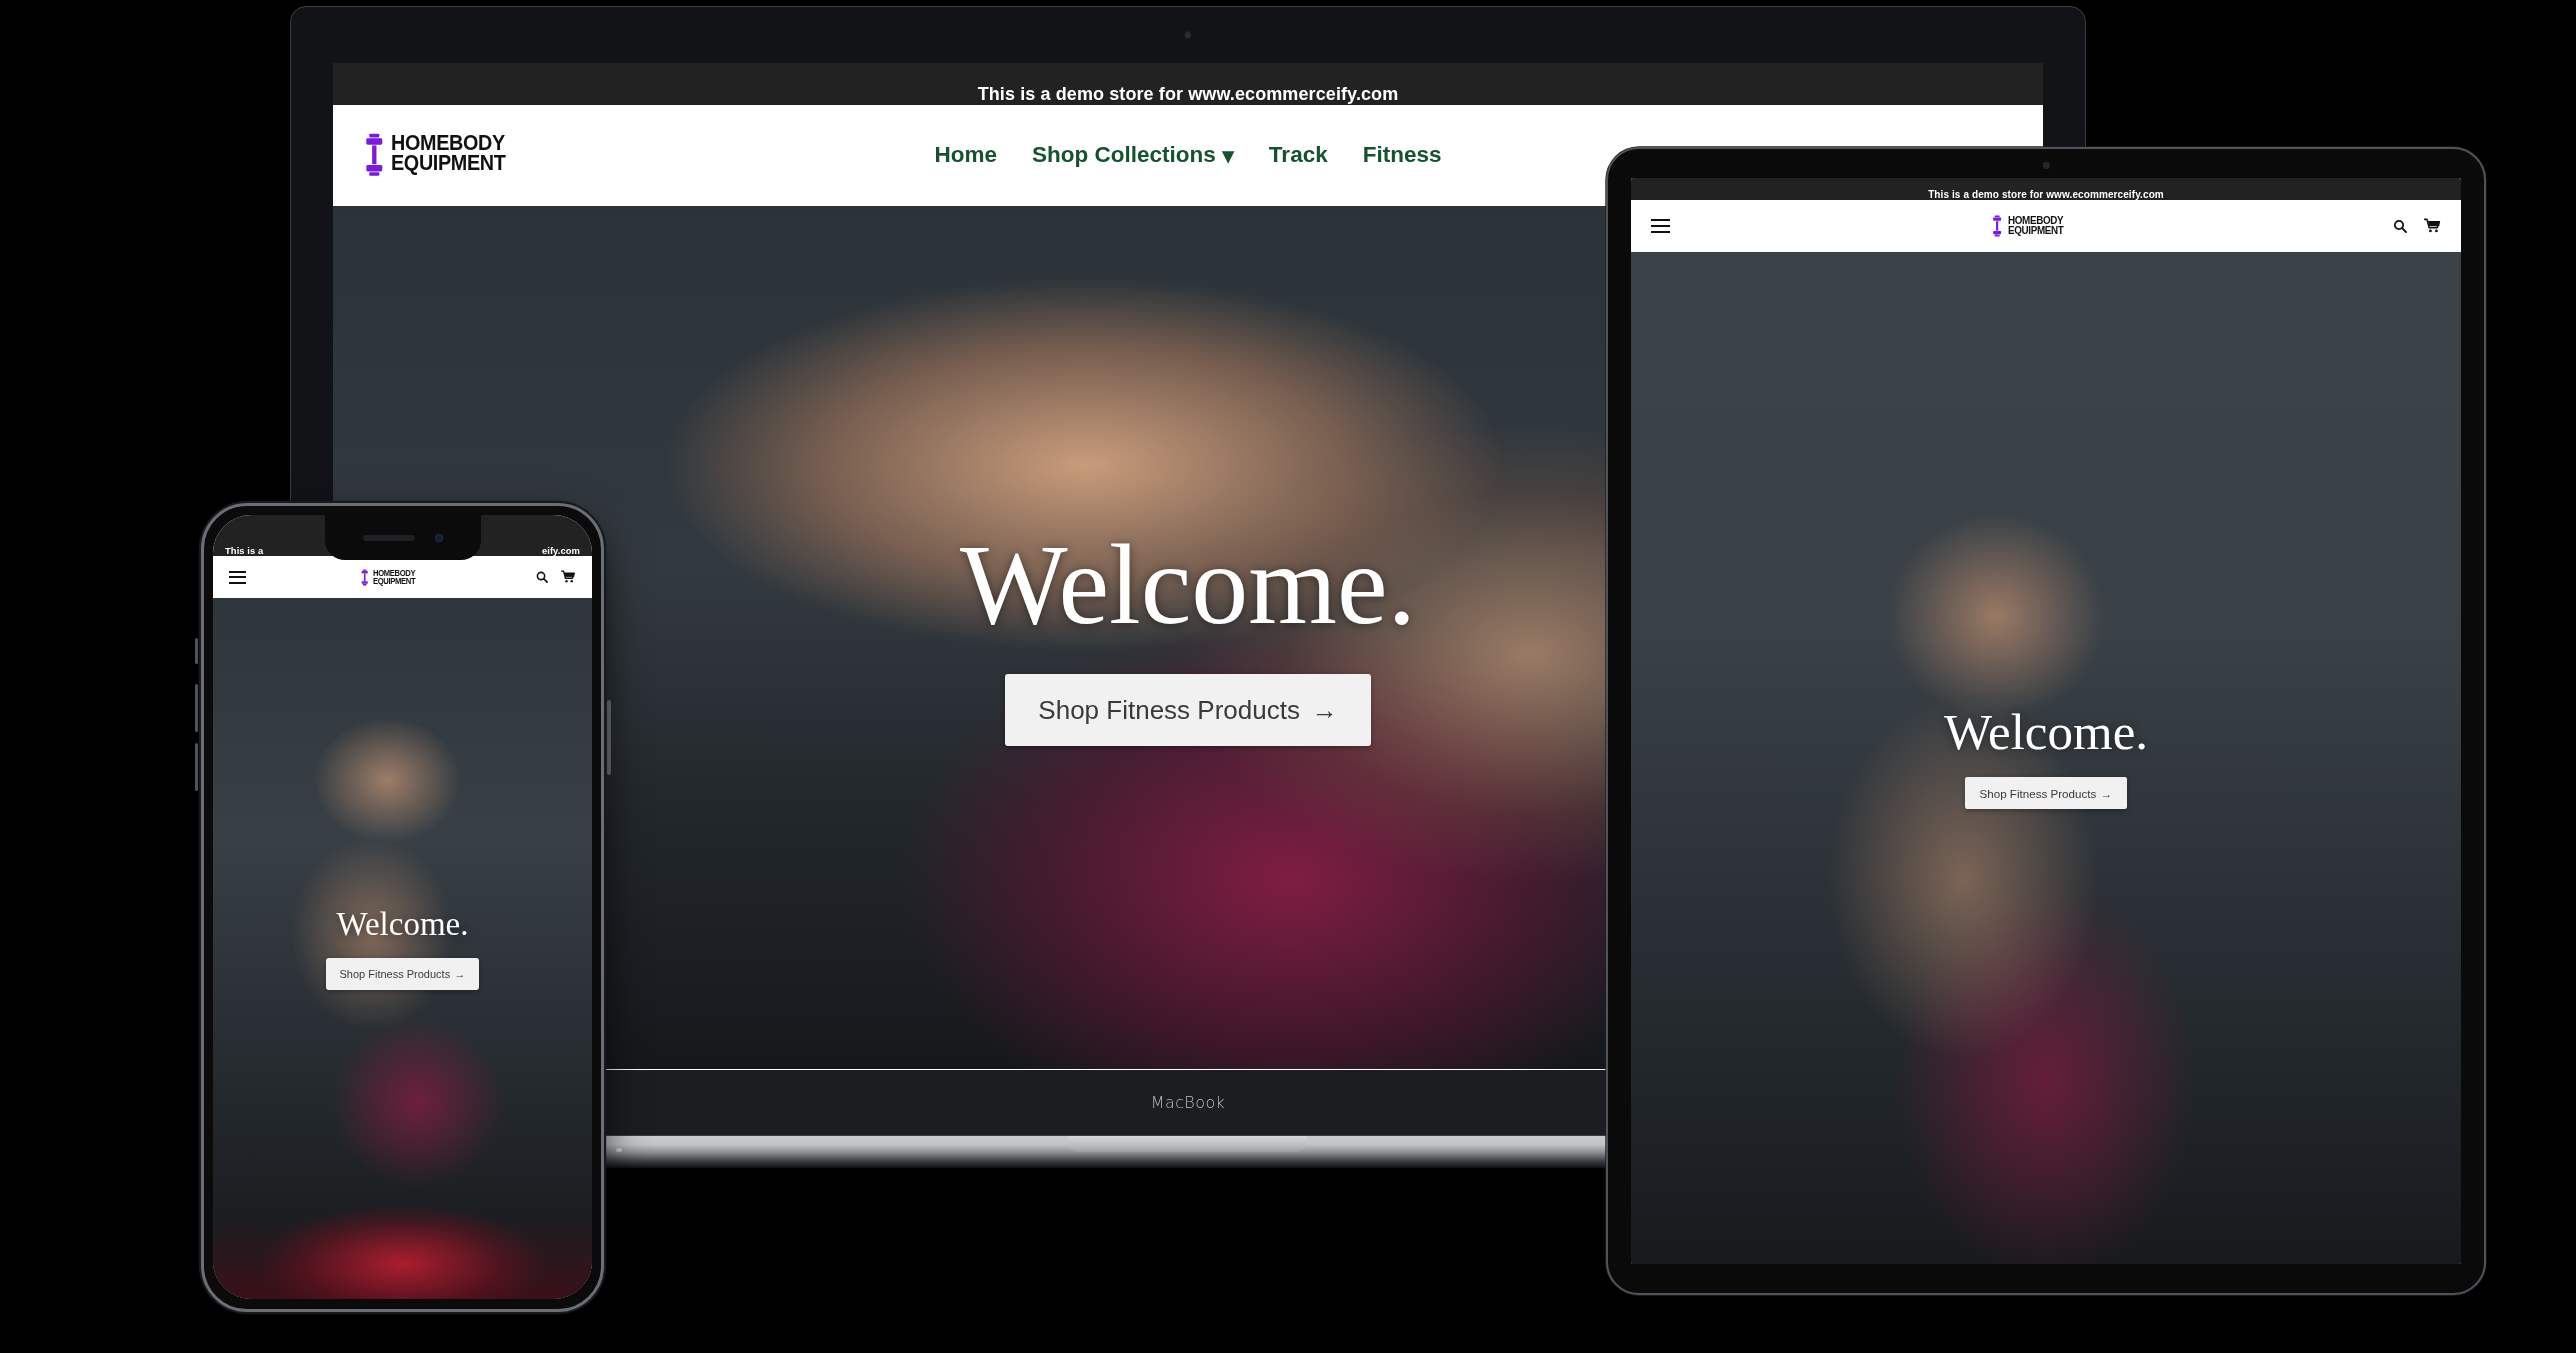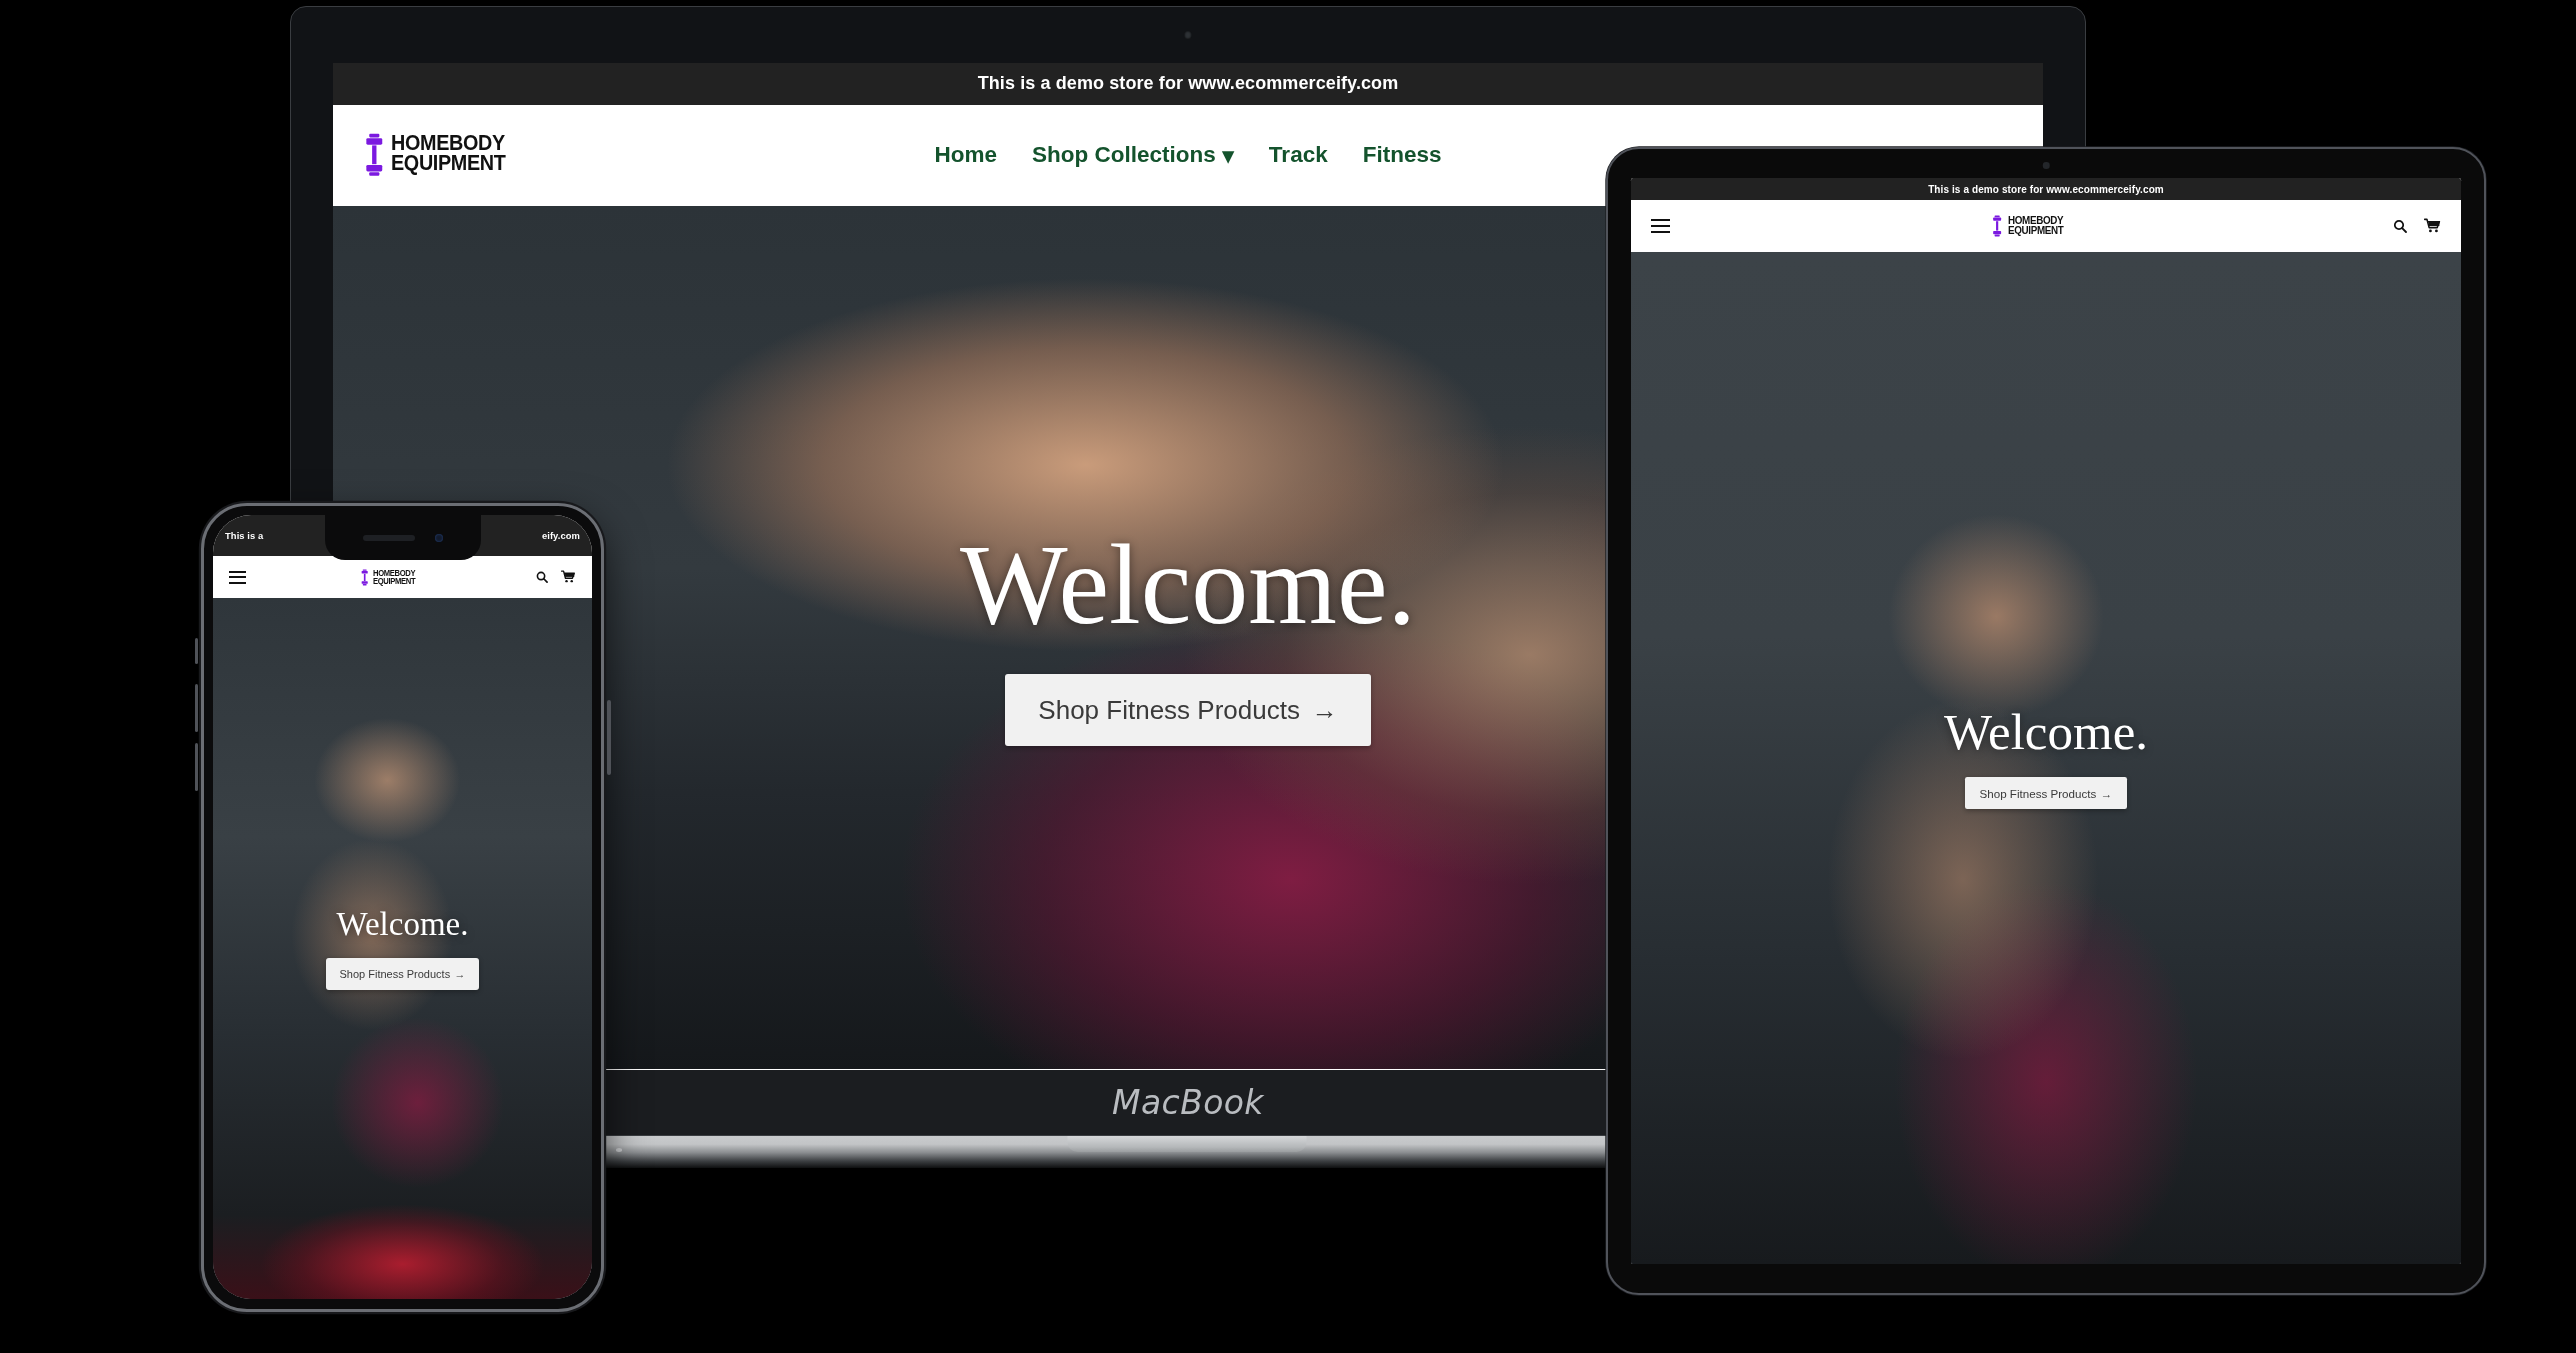--- a/index.html
+++ b/index.html
@@ -7,21 +7,21 @@
   body {
     width:2576px; height:1354px;
     font-family:"Liberation Sans", sans-serif;
     overflow:hidden; position:relative;
   }
   .stage { position:absolute; inset:0; background:#000; }
 
   
   .demo-bar {
     background:#222222; color:#ffffff;
-    display:flex; align-items:center; justify-content:center;
+    display:flex; align-items:flex-end; justify-content:center;
     font-weight:bold; letter-spacing:0.1px; white-space:nowrap;
   }
   .site-header {
     background:#ffffff; display:flex; align-items:center;
     position:relative;
   }
   .logo { display:flex; gap:.35em; }
   .logo-mark { display:block; }
   .logo-text {
     display:flex; flex-direction:column; line-height:.92;
@@ -97,23 +97,22 @@
   }
   .mb-screen {
     width:100%; height:1007px; background:#fff; overflow:hidden; position:relative;
   }
   .mb-bezel-bottom {
     height:65px; background:#1b1d20;
     display:flex; align-items:center; justify-content:center;
     border-radius:0 0 4.3px 4.3px;
   }
   .mb-label {
-    color:#b9bcc0; font-size:33px; font-weight:300; letter-spacing:0.4px;
+    color:#b9bcc0; font-size:16px; font-weight:300; letter-spacing:0.4px;
     font-family:"DejaVu Sans", sans-serif;
-    font-style:italic;
   }
   .mb-base {
     position:relative; width:1970px; margin-left:-88px;
     height:32px;
     background:linear-gradient(180deg,#c9cbcd 0%, #c2c4c6 26%, #8a8d90 52%, #3d4043 78%, #0e0f10 100%);
     border-radius:0 0 7.2px 7.2px;
   }
   .mb-notch {
     position:absolute; left:50%; transform:translateX(-50%); top:0;
     width:239px; height:16px;

